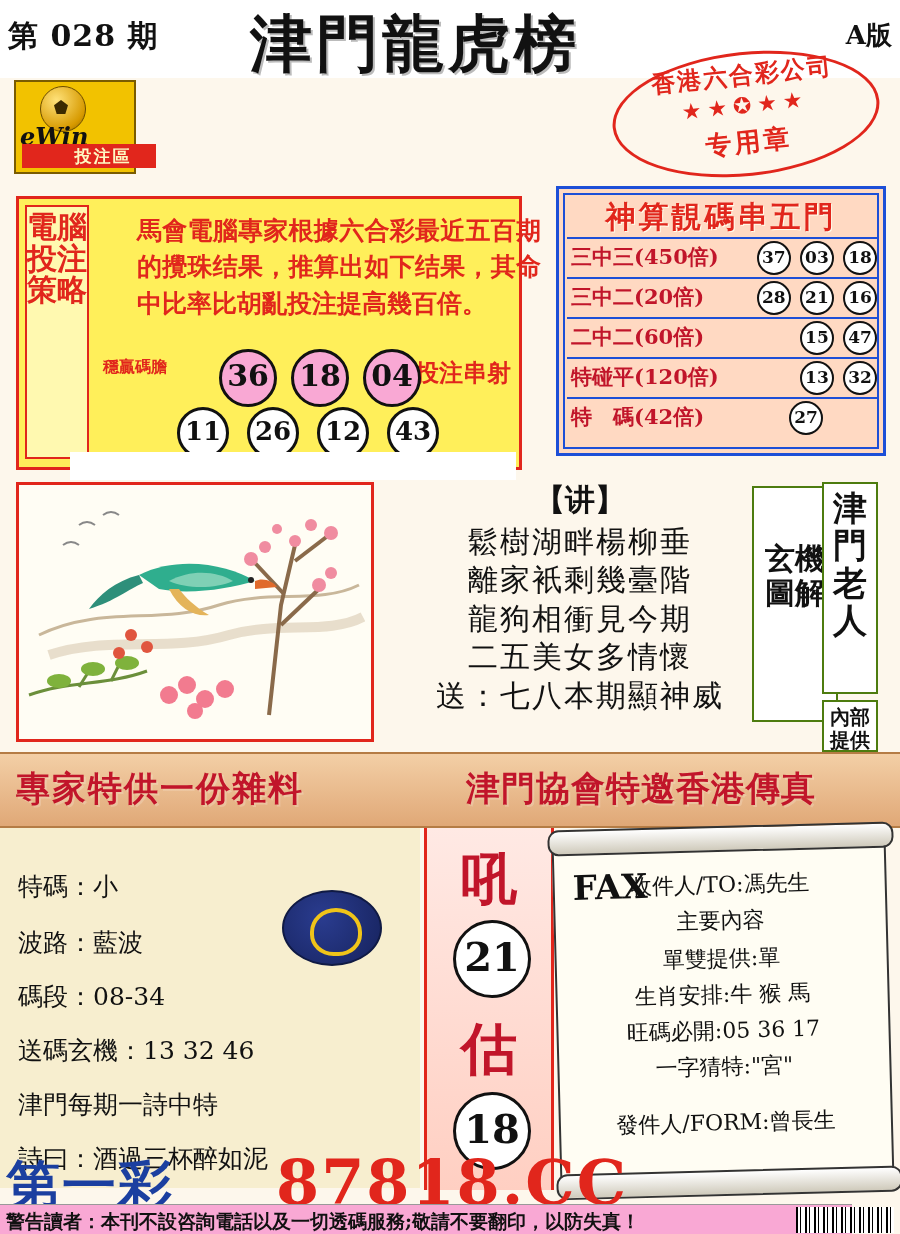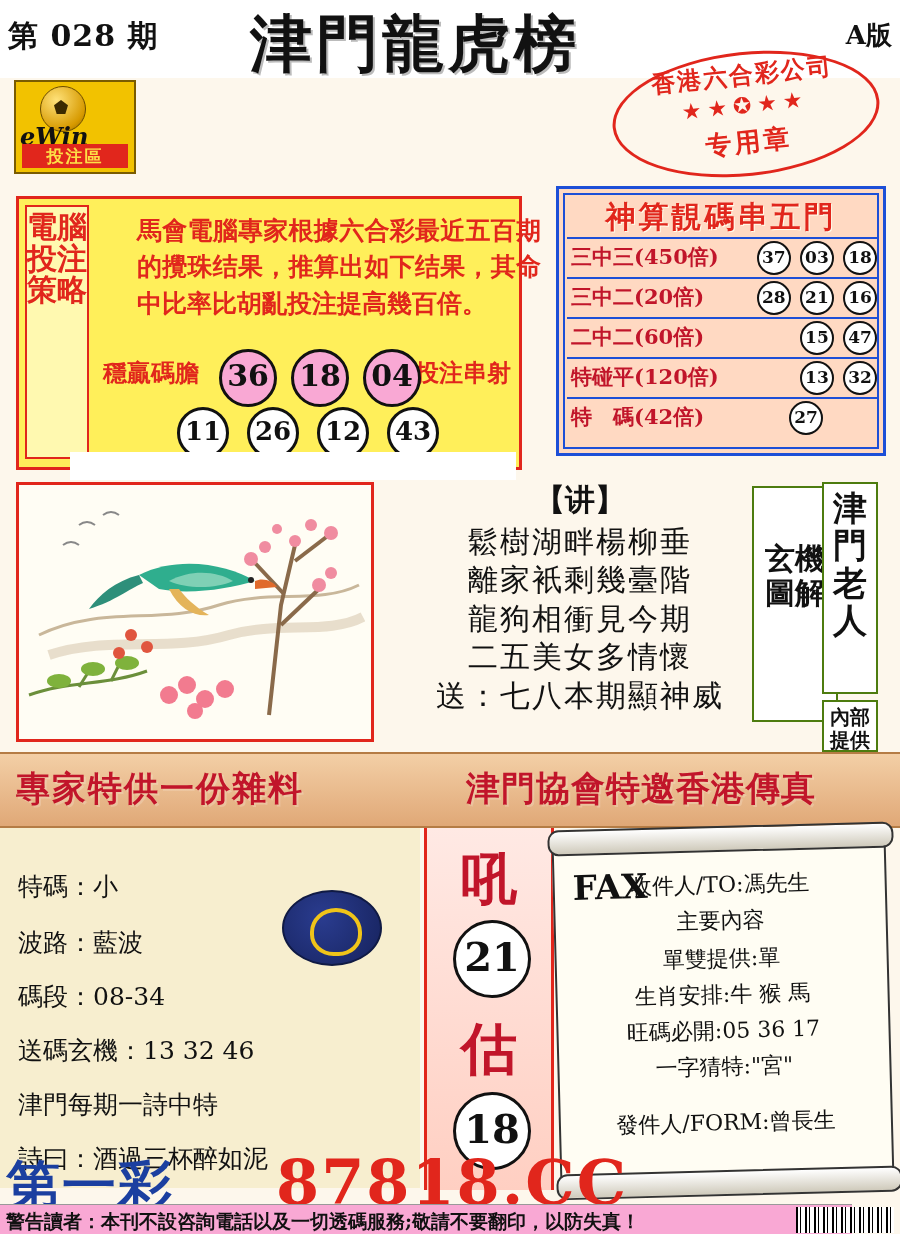--- a/index.html
+++ b/index.html
@@ -74,23 +74,23 @@
     background:#3b2a00;
     clip-path:polygon(50% 0,100% 38%,81% 100%,19% 100%,0 38%);
   }
   .ewin .etxt{
     position:absolute;left:4px;top:40px;width:110px;
     font-family:"DejaVu Serif","Liberation Serif",serif;
     font-size:24px;font-weight:bold;color:#111;font-style:italic;
   }
   .ewin .sub{
     position:absolute;left:6px;top:62px;width:106px;height:24px;
-    background:#e1261c;color:#fde047;text-align:center;
-    font-family:"DejaVu Serif","Liberation Serif",serif;
-    font-size:17px;font-weight:bold;line-height:24px;letter-spacing:2px;
+    background:#e1261c;color:#fef9c3;text-align:center;
+    font-family:"DejaVu Serif","Liberation Serif",serif;
+    font-size:17px;font-weight:bold;line-height:24px;letter-spacing:2px;padding-left:28px;
   }
   
   .strategy{
     position:absolute;left:16px;top:196px;width:500px;height:268px;
     background:#ffef5a;border:3px solid #e1261c;
   }
   .strategy-left{
     position:absolute;left:6px;top:6px;width:64px;height:254px;
     background:#fff9b0;border:2px solid #e1261c;
     color:#e1261c;
@@ -102,21 +102,21 @@
   .strategy-text{
     position:absolute;left:86px;top:14px;width:404px;
     color:#e1261c;
     font-family:"DejaVu Serif","Liberation Serif",serif;
     font-size:25px;font-weight:bold;line-height:1.45;
     text-align:justify;
     margin-left:32px;
   }
   .pick-label{
     position:absolute;left:84px;top:158px;
-    color:#e1261c;font-weight:bold;font-size:24px;
+    color:#e1261c;font-weight:bold;font-size:16px;
     font-family:"DejaVu Serif","Liberation Serif",serif;
   }
   .pick-label2{
     position:absolute;left:396px;top:158px;
     color:#e1261c;font-weight:bold;font-size:24px;
     font-family:"DejaVu Serif","Liberation Serif",serif;
   }
   .ball-big{
     position:absolute;width:52px;height:52px;border-radius:50%;
     background:#f9a8d4;border:3px solid #111;

